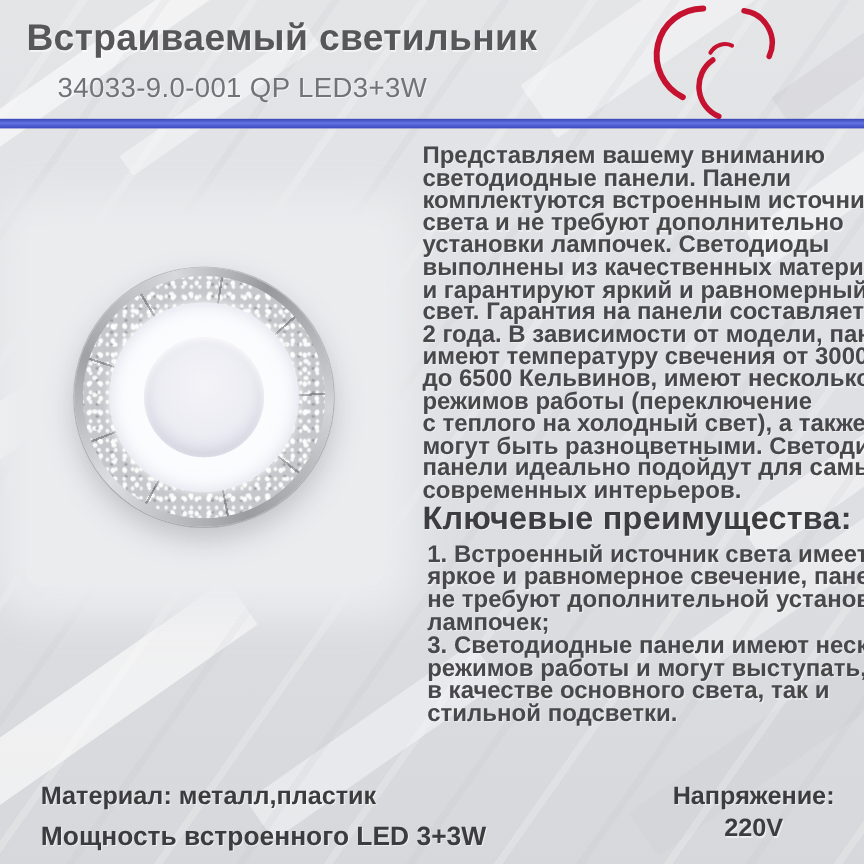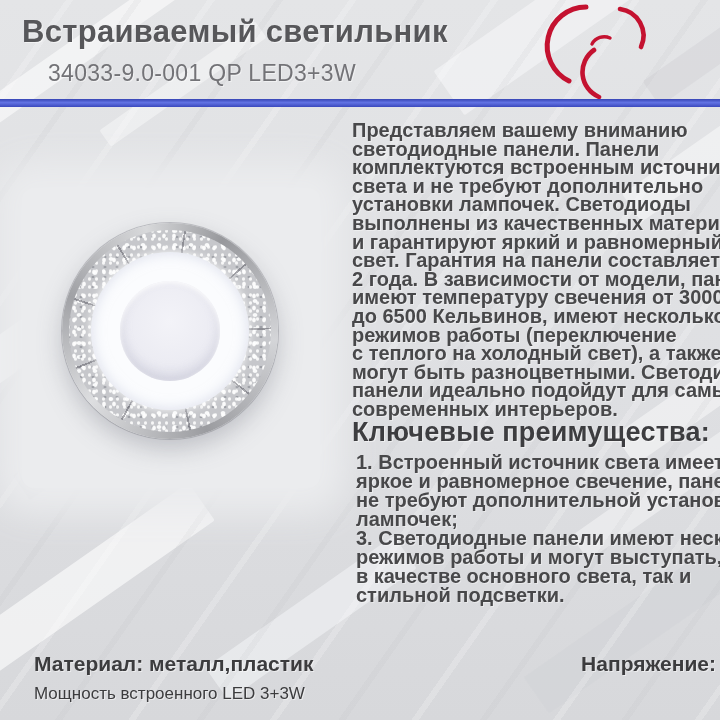--- a/index.html
+++ b/index.html
@@ -103,25 +103,25 @@
     text-shadow:1px 1px 0 rgba(255,255,255,.4);
   }
   
   .spec-material{
     position:absolute;left:34px;top:652px;
     font-size:21px;font-weight:bold;color:#3c3c3e;
     text-shadow:1px 1px 0 rgba(255,255,255,.5);
   }
   .spec-power{
     position:absolute;left:34px;top:684px;
-    font-size:17px;font-weight:normal;color:#3c3c3e;
+    font-size:22px;font-weight:bold;color:#3c3c3e;
     text-shadow:1px 1px 0 rgba(255,255,255,.5);
   }
   .spec-voltage{
-    position:absolute;left:540px;top:650px;width:176px;text-align:right;
+    position:absolute;left:540px;top:650px;width:176px;text-align:center;
     font-size:21px;font-weight:bold;color:#3c3c3e;line-height:27px;
     text-shadow:1px 1px 0 rgba(255,255,255,.5);
   }
 </style>
 </head>
 <body>
 
 <div class="page">
 
   <div class="texture">
@@ -193,16 +193,17 @@
 в качестве основного света, так и
 стильной подсветки.</p>
     </div>
   </main>
 
   <footer>
     <div class="spec-material">Материал: металл,пластик</div>
     <div class="spec-power">Мощность встроенного LED 3+3W</div>
     <div class="spec-voltage">
       <div>Напряжение:</div>
+      <div>220V</div>
     </div>
   </footer>
 
 </div>
 
 </body></html>

